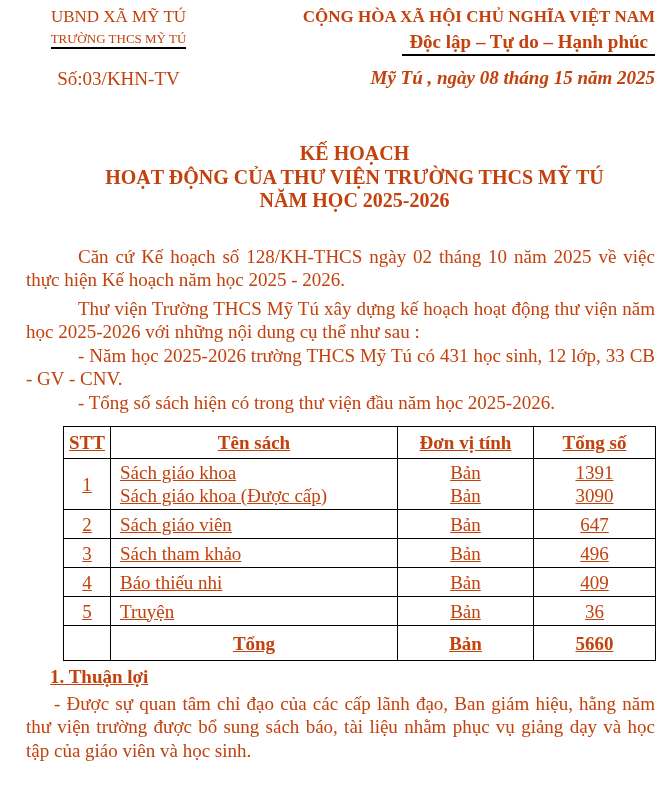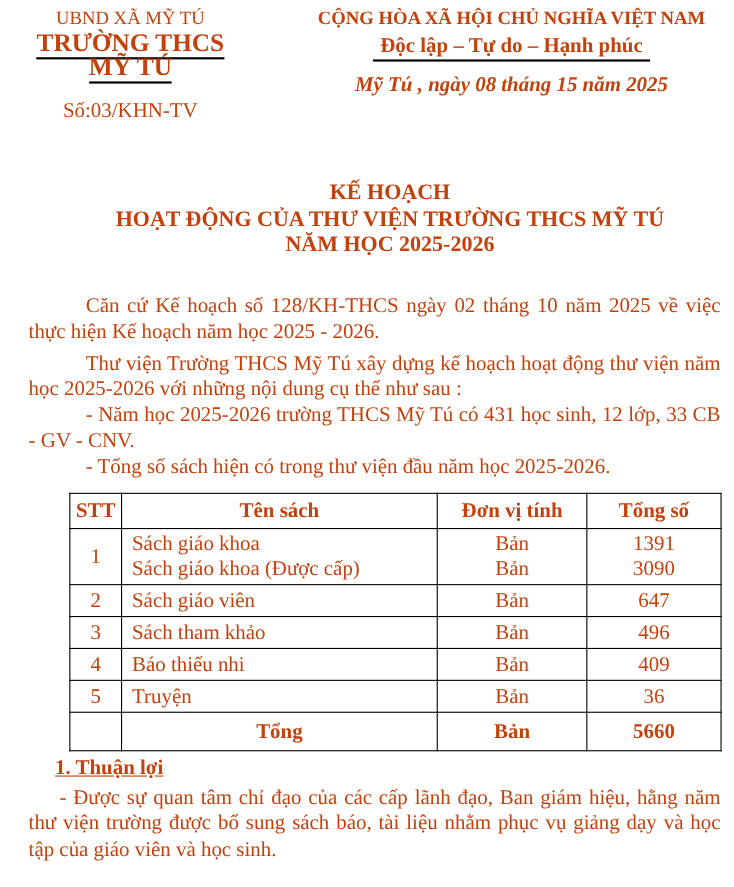--- a/index.html
+++ b/index.html
@@ -12,23 +12,23 @@
     overflow: hidden;
     background: #ffffff;
     color: #c2410c;
     font-family: "Liberation Serif", "DejaVu Serif", serif;
     font-size: 19px;
     line-height: 23.5px;
   }
   
   .header { display: flex; align-items: flex-start; }
   .header-left { width: 185px; text-align: center; flex: 0 0 auto; }
-  .header-right { width: 380px; margin-left: auto; text-align: center; }
+  .header-right { width: 380px; margin-left: auto; text-align: right; }
   .org-line1 { font-size: 17px; line-height: 22px; }
-  .org-line2 { font-size: 23px; font-weight: bold; line-height: 22px; }
+  .org-line2 { font-size: 13px; font-weight: normal; line-height: 22px; }
   .org-line2 span { border-bottom: 2px solid #000; padding-bottom: 1px; }
   .doc-number { margin-top: 17px; font-size: 19px; line-height: 23px; }
   .nation-line { font-size: 17px; font-weight: bold; line-height: 22px; }
   .motto-line { margin-top: 3px; font-size: 19px; font-weight: bold; line-height: 21px; }
   .motto-line span { border-bottom: 2px solid #000; padding: 0 7px 2px 7px; }
   .date-line { margin-top: 14px; font-size: 19px; font-weight: bold; font-style: italic; line-height: 23px; }
   
   .title-block {
     margin-top: 52px;
     text-align: center;
@@ -55,20 +55,21 @@
     width: 592px;
     margin: 12px 0 0 37px;
     font-size: 19px;
     line-height: 23px;
   }
   .book-table th, .book-table td {
     border: 1.5px solid #000;
     padding: 2px 4px;
     vertical-align: middle;
     overflow: hidden;
+    text-decoration: underline;
   }
   .book-table th { font-weight: bold; text-align: center; }
   .c-stt   { width: 47px;  }
   .c-name  { width: 287px; }
   .c-unit  { width: 136px; }
   .c-total { width: 122px; }
   .cell-ctr { text-align: center; }
   .cell-left { text-align: left; padding-left: 9px !important; }
   .bold { font-weight: bold; }
   tr.h-head  { height: 32px; }

